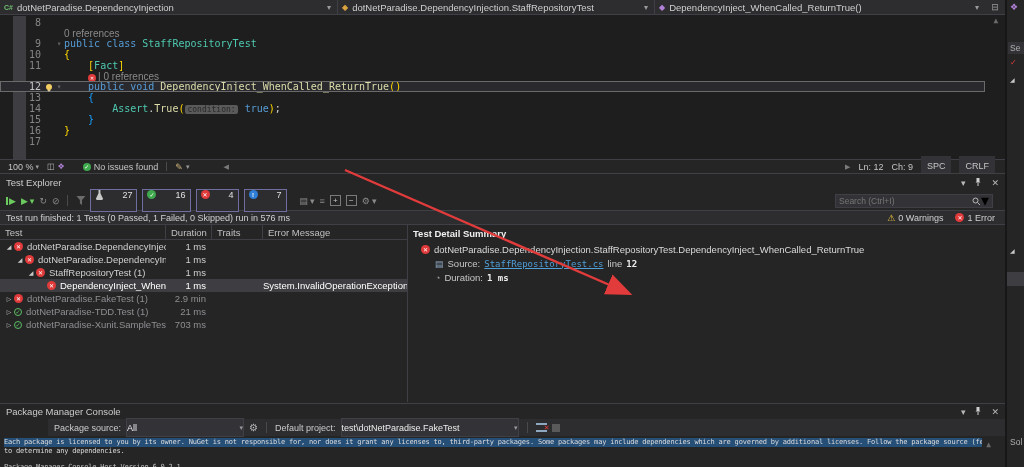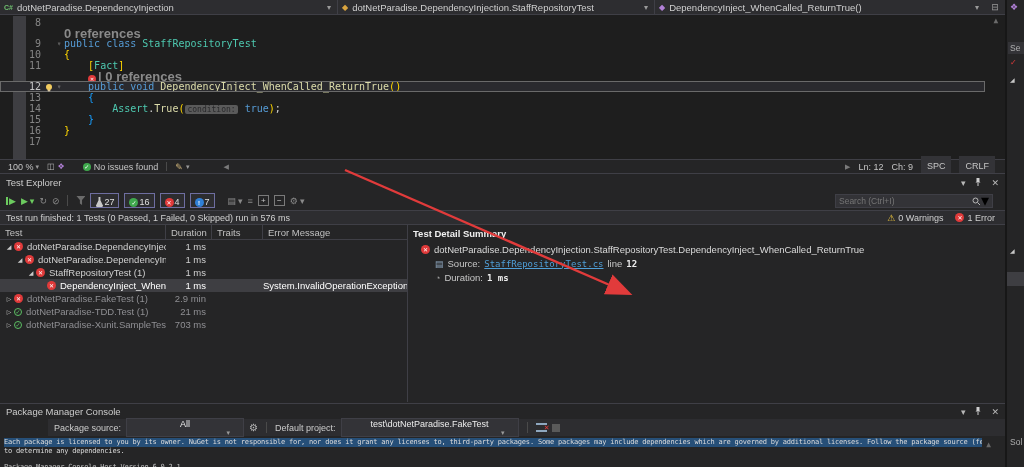--- a/index.html
+++ b/index.html
@@ -30,21 +30,21 @@
   .code-lines { position:relative; padding-top:1px; }
   .code-line { display:flex; align-items:center; height:11px; white-space:pre; position:relative; }
   .code-line.lens { height:10px; }
   .code-line.selected { background:#2a2a2e; outline:1px solid #6a6a6a; outline-offset:-1px; width:985px; }
   .ln { width:43px; padding-right:2px; text-align:right; color:#858585; flex:none; z-index:1; }
   .code-line.selected .ln { color:#c6c6c6; }
   .bulb-slot { width:11px; flex:none; display:flex; align-items:center; justify-content:center; z-index:1; }
   .bulb { width:6px; height:6px; border-radius:50%; background:#f2cc60; box-shadow:0 3px 0 -1.5px #d8c7a0; }
   .fold-slot { width:10px; flex:none; color:#9a9a9a; font-size:7px; text-align:center; }
   .code-content { white-space:pre; color:#d4d4d4; }
-  .lens-text { color:#8a8a8a; font-size:13px; font-family:"Liberation Sans", sans-serif;font-weight:bold; }
+  .lens-text { color:#8a8a8a; font-size:10px; font-family:"Liberation Sans", sans-serif; }
   .tok-kw{color:#569cd6} .tok-type{color:#4ec9b0} .tok-method{color:#dcdcaa}
   .tok-b1{color:#ffd700} .tok-b2{color:#179fff} .tok-plain{color:#d4d4d4}
   .tok-hint{background:#5a5a5a; color:#28282a; border-radius:2px; padding:0 2px;
             font-size:8px; margin:0 1px; }
   .err-dot { display:inline-flex; width:8px; height:8px; border-radius:50%; background:#e03a3a;
              color:#fff; font-size:6px; line-height:8px; align-items:center; justify-content:center;
              margin-right:2px; flex:none; }
   .ed-vscroll { position:absolute; right:2px; top:0; width:14px; height:100%; color:#6a6a6a;
                 font-size:8px; text-align:center; }
 
@@ -73,22 +73,22 @@
   .panel-title .ctrls { margin-left:auto; display:flex; align-items:center; gap:9px; color:#b8b8b8; }
   .panel-title .ctrls span { font-size:9px; cursor:default; }
   .te-toolbar { height:19px; display:flex; align-items:center; padding:0 6px; gap:5px; }
   .tb-ic { color:#c8c8c8; font-size:9px; display:inline-flex; align-items:center; }
   .green { color:#6ccb5f; }
   .gray { color:#8a8a8a; }
   .runall-bar { display:inline-block; width:2px; height:8px; background:#6ccb5f; margin-right:1px; }
   .tb-div { width:1px; height:11px; background:#4a4a4a; margin:0 3px; }
   .funnel { width:9px; height:9px; background:#6b6b6b;
             clip-path:polygon(0 0,100% 0,62% 45%,62% 100%,38% 82%,38% 45%); }
-  .badge { display:flex; align-items:flex-end; gap:1px; border:1px solid #6e6ea0; background:#2d2d30;
-           padding:0 4px; height:15px; font-size:9px; color:#e0e0e0; }
+  .badge { display:flex; align-items:flex-start; gap:19px; border:1px solid #6e6ea0; background:#2d2d30;
+           padding:0 4px; height:23px; font-size:9px; color:#e0e0e0; }
   .flask { width:8px; height:10px; background:#c8c8c8;
            clip-path:polygon(38% 0,62% 0,62% 32%,95% 88%,85% 100%,15% 100%,5% 88%,38% 32%); }
   .circ { display:inline-flex; width:9px; height:9px; border-radius:50%; align-items:center;
           justify-content:center; font-size:6px; color:#fff; flex:none; }
   .circ.pass { background:#3fa94d; }
   .circ.fail { background:#e03a3a; }
   .circ.info { background:#2f7fd6; font-weight:bold; }
   .circ.pass-o { background:none; border:1px solid #5bbf63; color:#5bbf63; width:8px; height:8px; }
   .boxbtn { width:11px; height:11px; border:1px solid #7a7a7a; color:#c8c8c8; font-size:8px;
             display:inline-flex; align-items:center; justify-content:center; }
@@ -129,21 +129,21 @@
   .msg-bracket { position:absolute; left:1px; top:0; bottom:2px; width:5px;
                  border-left:1px solid #5a5a5a; border-bottom:1px solid #5a5a5a; }
   .mono-msg { font-family:"DejaVu Sans Mono", monospace; font-size:9px; color:#d4d4d4; line-height:12px; }
 
   
   .pmc { position:absolute; left:0; top:403px; width:1005px; height:64px; background:#252526;
          border-top:1px solid #3f3f46; }
   .pmc-toolbar { height:17px; background:#2d2d30; display:flex; align-items:center;
                  font-size:9px; color:#cccccc; padding:0 6px; gap:5px;margin-left:48px; }
   .dd { background:#333337; border:1px solid #3f3f46; height:19px; display:flex; align-items:center;
-        padding:0 13px; color:#ececec;flex-direction:column; }
+        padding:0 0; color:#ececec; }
   .dd .chev { margin-left:auto; color:#9a9a9a; font-size:7px; padding-left:6px; }
   .dd.src { width:118px; }
   .dd.proj { width:178px; }
   .gear { color:#b8b8b8; font-size:10px; }
   .clear-ic { position:relative; width:11px; height:9px; border-top:2px solid #8fa8c0;
               border-bottom:2px solid #8fa8c0; }
   .clear-ic::after { content:"✕"; position:absolute; right:-3px; top:-1px; color:#e03a3a; font-size:7px; }
   .stop-ic { width:8px; height:8px; background:#5a5a5a; }
   .pmc-console { position:relative; height:31px; font-family:"DejaVu Sans Mono", monospace;
                  font-size:7px; color:#dcdcdc; padding:2px 0 0 4px; }

